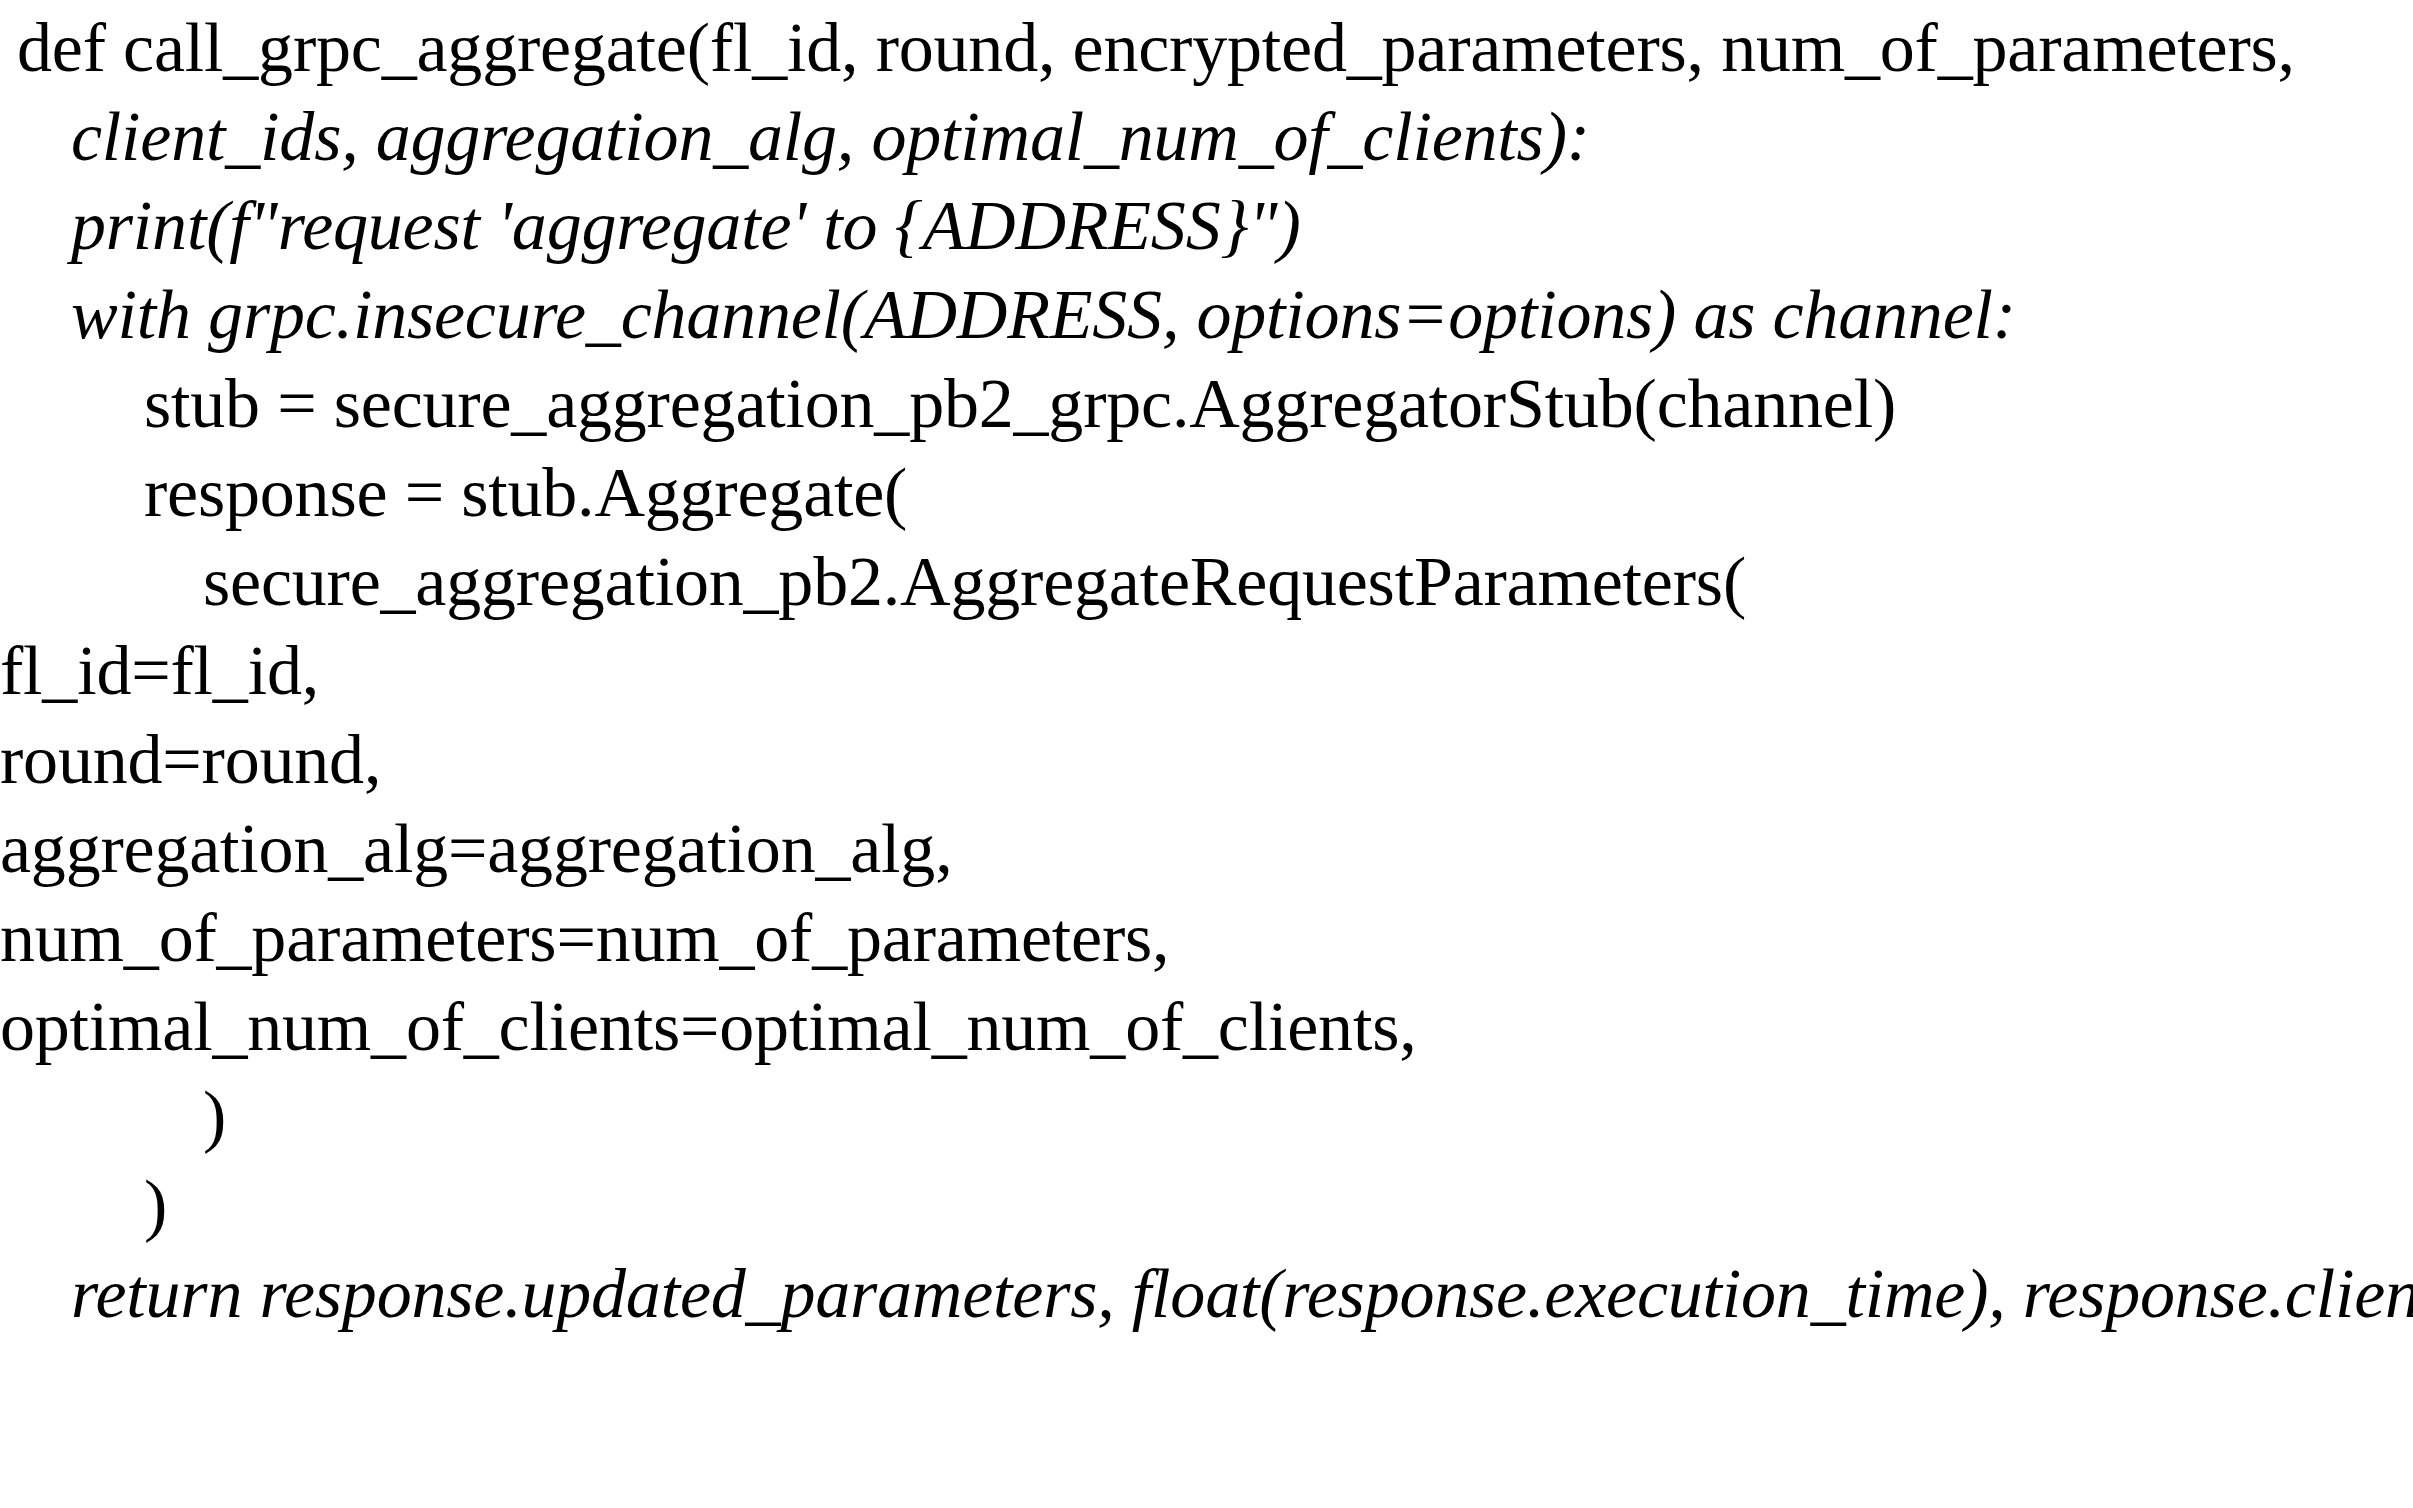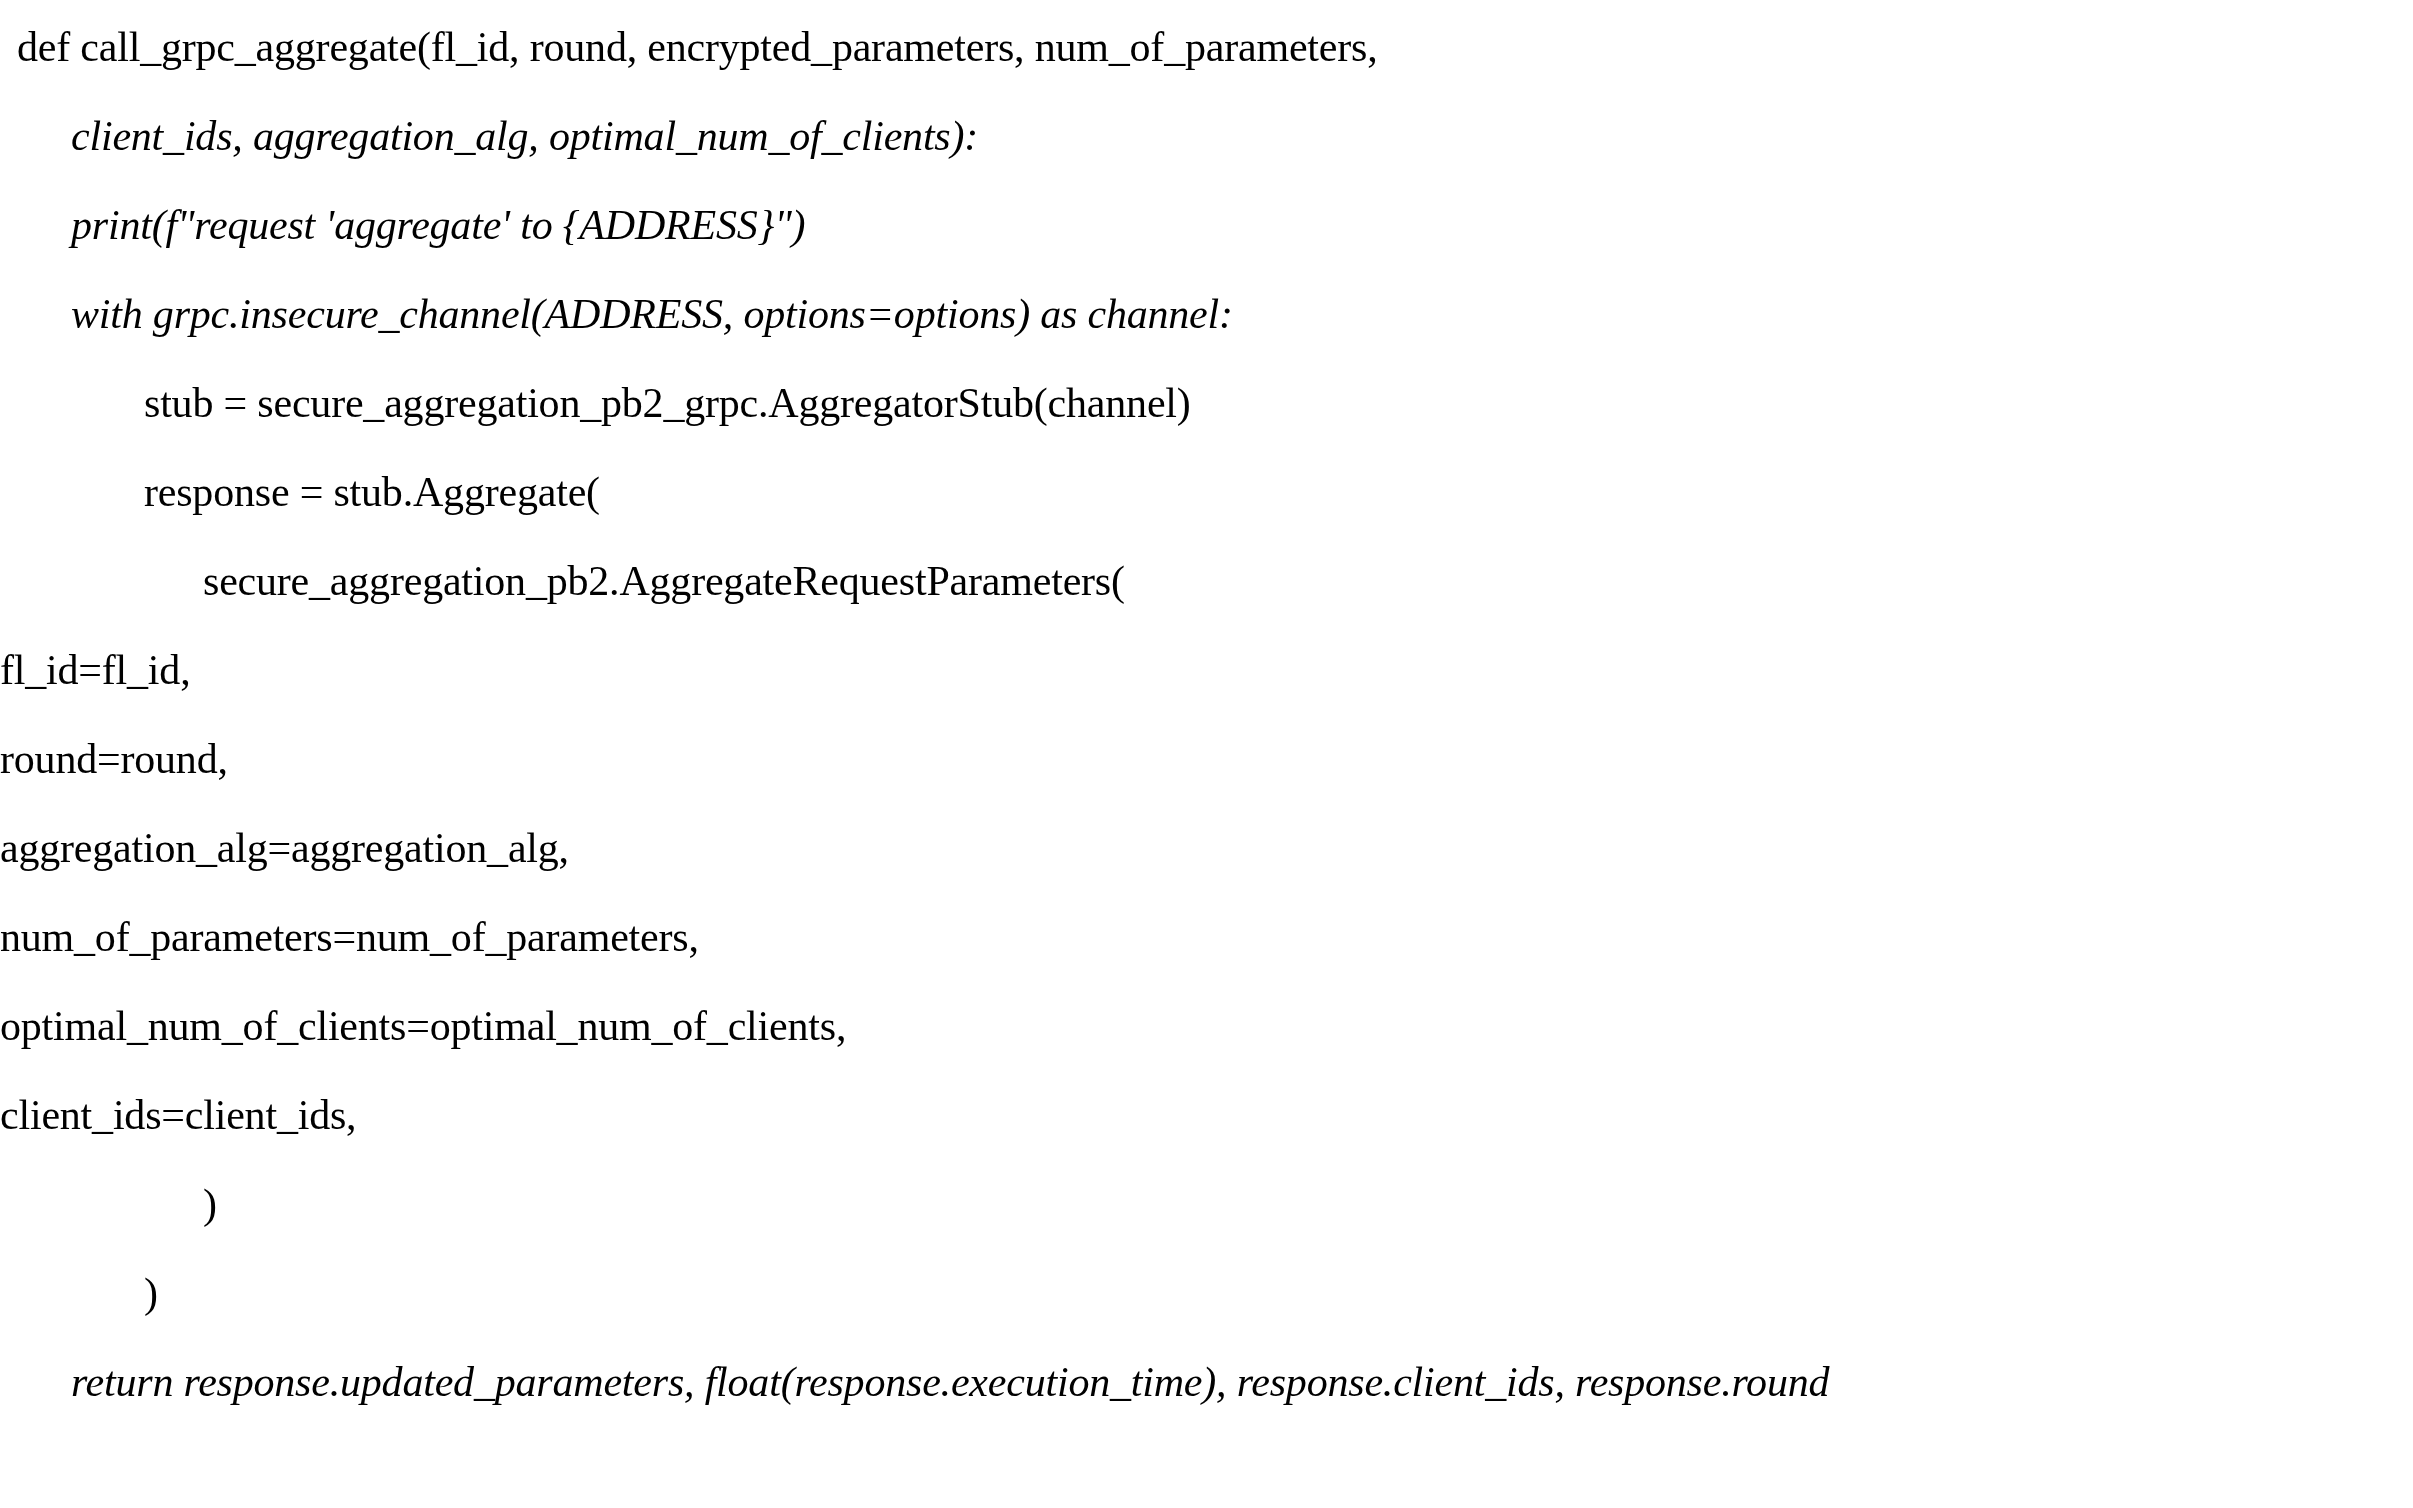--- a/index.html
+++ b/index.html
@@ -19,21 +19,21 @@
     position: relative;
     width: 2413px;
     height: 1509px;
     box-sizing: border-box;
     padding-top: 3.1px;
   }
   .code-line {
     display: block;
     height: 89px;
     line-height: 89px;
-    font-size: 42px;
+    font-size: 70px;
     white-space: pre;
     color: #000000;
     letter-spacing: -0.2px;
   }
   .ind-0 { padding-left: 17px; }
   .ind-1 { padding-left: 71px; font-style: italic; }
   .ind-2 { padding-left: 125px; margin-left: 19px; }
   .ind-3 { padding-left: 180px; margin-left: 23px; }
   .ind-4 { }
 </style>
@@ -46,18 +46,17 @@
     <div class="code-line ind-1">print(f"request 'aggregate' to {ADDRESS}")</div>
     <div class="code-line ind-1">with grpc.insecure_channel(ADDRESS, options=options) as channel:</div>
     <div class="code-line ind-2">stub = secure_aggregation_pb2_grpc.AggregatorStub(channel)</div>
     <div class="code-line ind-2">response = stub.Aggregate(</div>
     <div class="code-line ind-3">secure_aggregation_pb2.AggregateRequestParameters(</div>
     <div class="code-line ind-4">fl_id=fl_id,</div>
     <div class="code-line ind-4">round=round,</div>
     <div class="code-line ind-4">aggregation_alg=aggregation_alg,</div>
     <div class="code-line ind-4">num_of_parameters=num_of_parameters,</div>
     <div class="code-line ind-4">optimal_num_of_clients=optimal_num_of_clients,</div>
-    <div class="code-line ind-4">client_ids=client_ids,</div>
     <div class="code-line ind-3">)</div>
     <div class="code-line ind-2">)</div>
     <div class="code-line ind-1">return response.updated_parameters, float(response.execution_time), response.client_ids, response.round</div>
   </div>
 
 
 </body></html>

